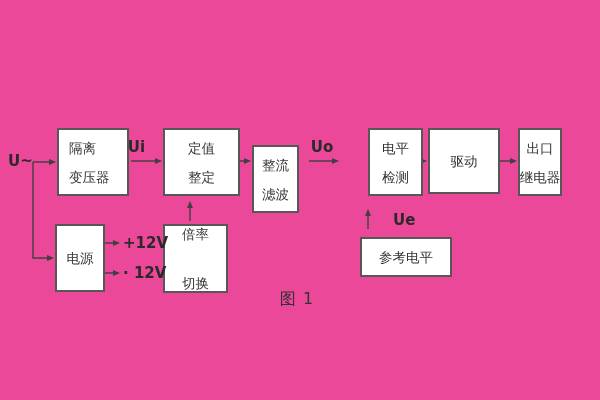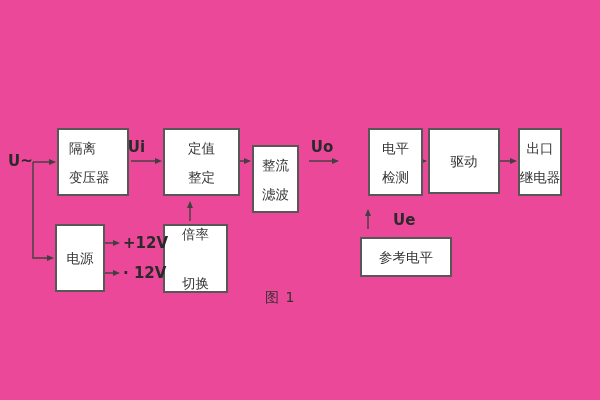--- a/index.html
+++ b/index.html
@@ -41,22 +41,23 @@
     color: #2a2a2a;
     font-size: 15px;
     font-weight: bold;
     line-height: 17px;
     white-space: nowrap;
   }
   .lbl.center { text-align: center; }
   .caption {
     position: absolute;
     color: #333333;
-    font-size: 14px;
+    font-size: 16px;
     letter-spacing: 1px;
+    text-align: center;
   }
 </style>
 </head>
 <body>
 
 <div class="canvas">
 
   <svg class="wires" viewBox="0 0 600 400" aria-hidden="true">
     <defs>
       <marker id="ah" markerWidth="8" markerHeight="7" refX="1" refY="3" orient="auto" markerUnits="userSpaceOnUse">

